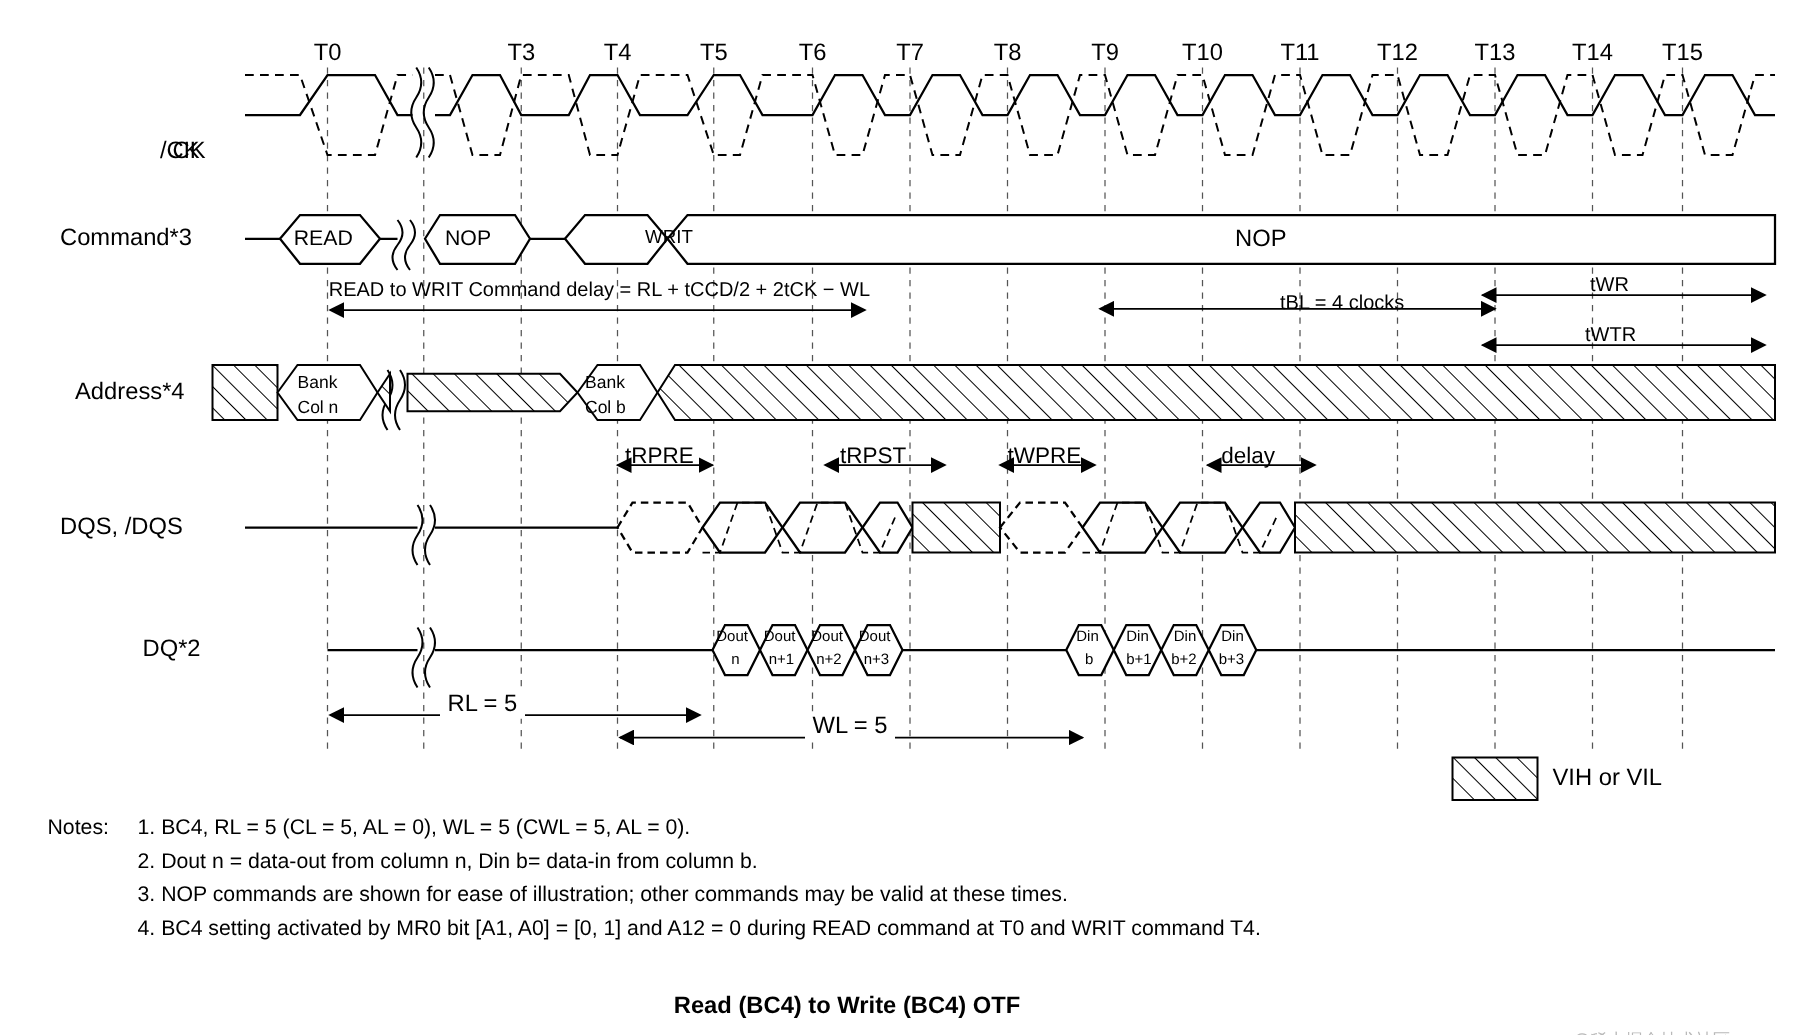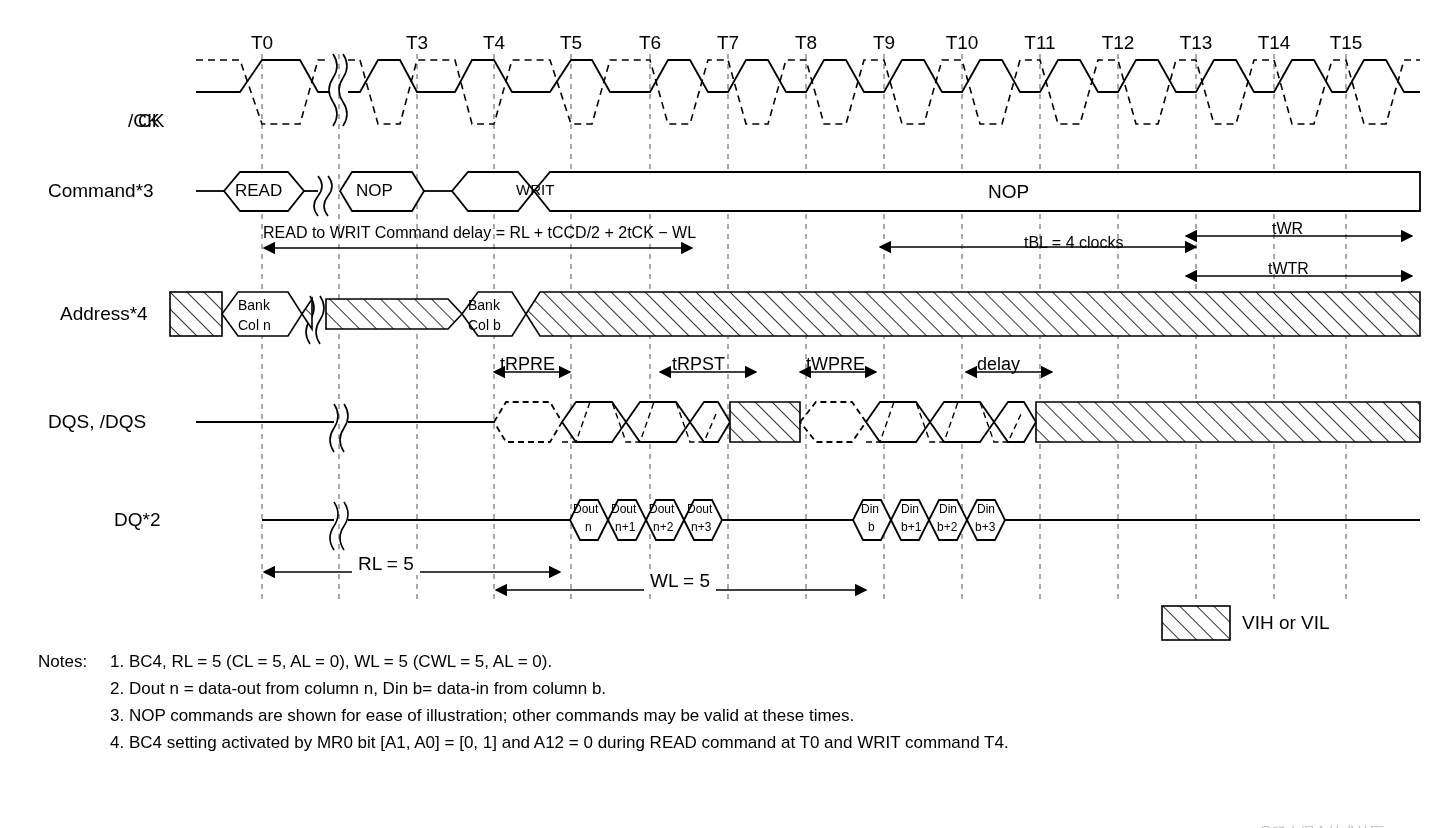--- a/index.html
+++ b/index.html
@@ -200,15 +200,16 @@
 <div class="note" style="left:644px;top:566px;font-size:19px;background:#fff;padding:0 6px;">WL = 5</div>
 
 <div class="lbl" style="left:1242px;top:608px;">VIH or VIL</div>
 
 <div class="note" style="left:38px;top:648px;font-size:17px;">Notes:</div>
 <div class="note" style="left:110px;top:648px;font-size:17px;">1. BC4, RL = 5 (CL = 5, AL = 0), WL = 5 (CWL = 5, AL = 0).</div>
 <div class="note" style="left:110px;top:675px;font-size:17px;">2. Dout n = data-out from column n, Din b= data-in from column b.</div>
 <div class="note" style="left:110px;top:702px;font-size:17px;">3. NOP commands are shown for ease of illustration; other commands may be valid at these times.</div>
 <div class="note" style="left:110px;top:729px;font-size:17px;">4. BC4 setting activated by MR0 bit [A1, A0] = [0, 1] and A12 = 0 during READ command at T0 and WRIT command T4.</div>
 
+<div class="title" style="left:539px;top:790px;">Read (BC4) to Write (BC4) OTF</div>
 <div class="wm" style="left:1258px;top:792px;margin-top:28px;">@稀土掘金技术社区</div>
 
 </div>
 
 </body></html>

